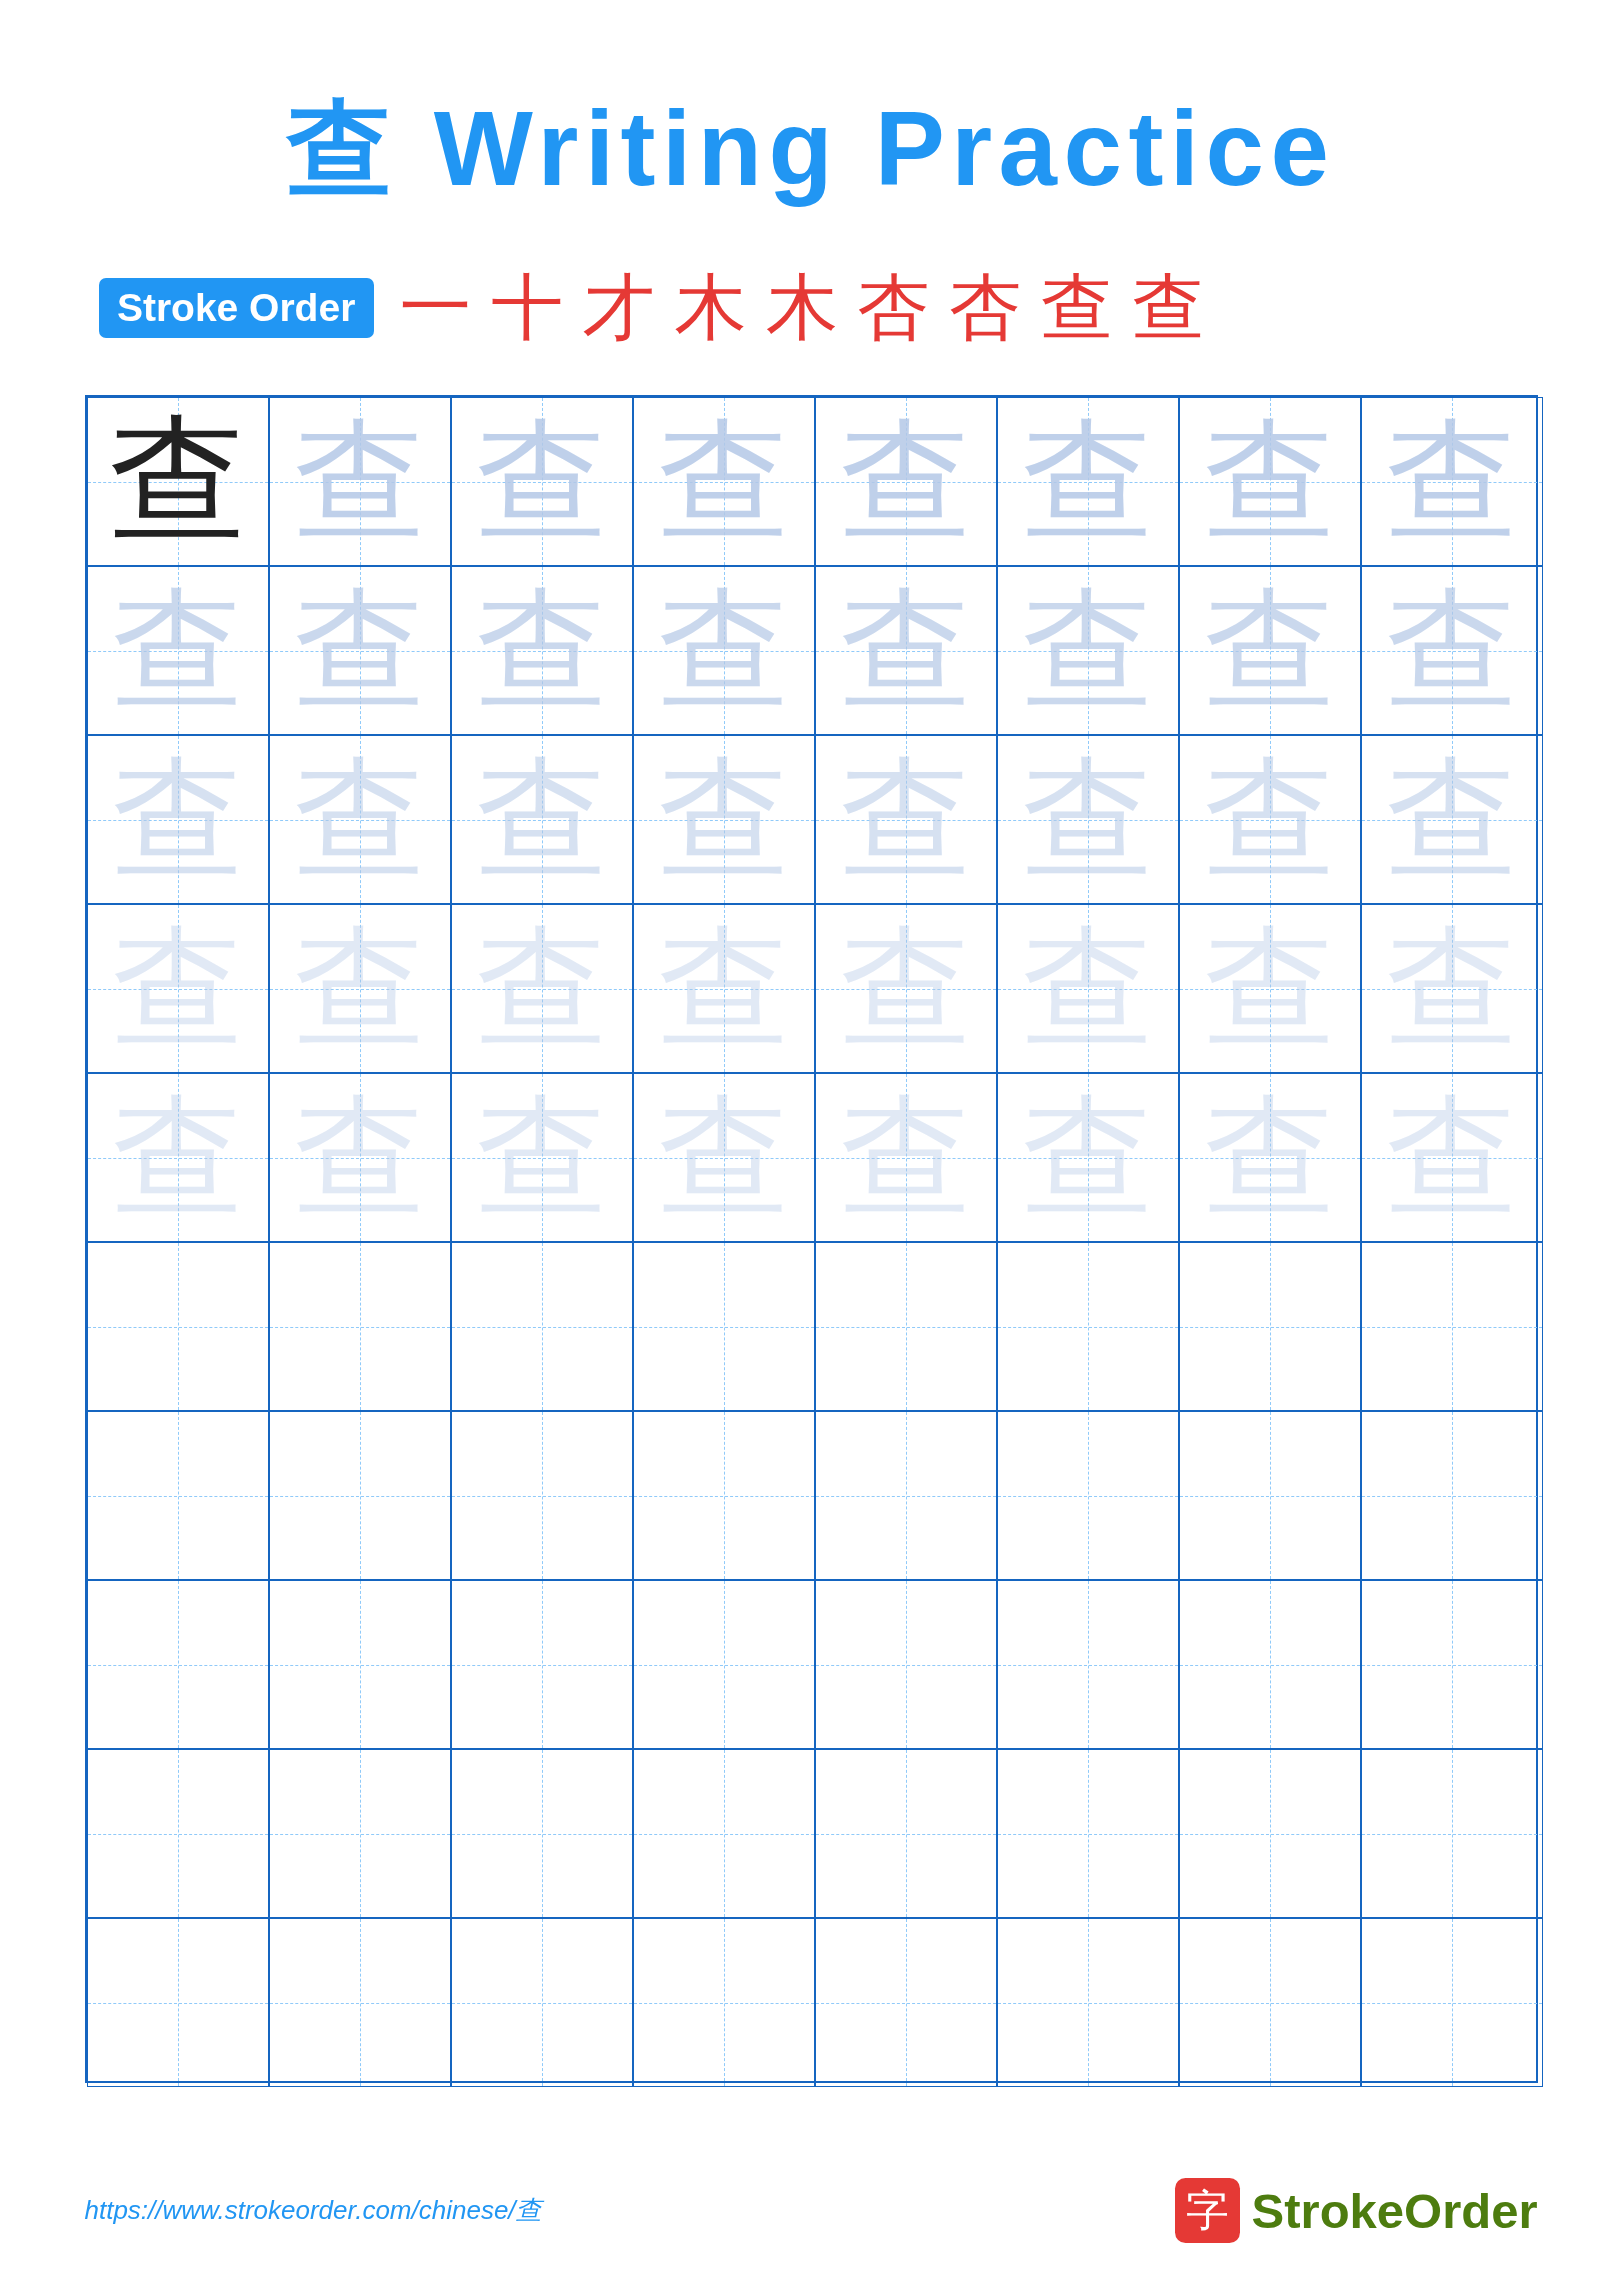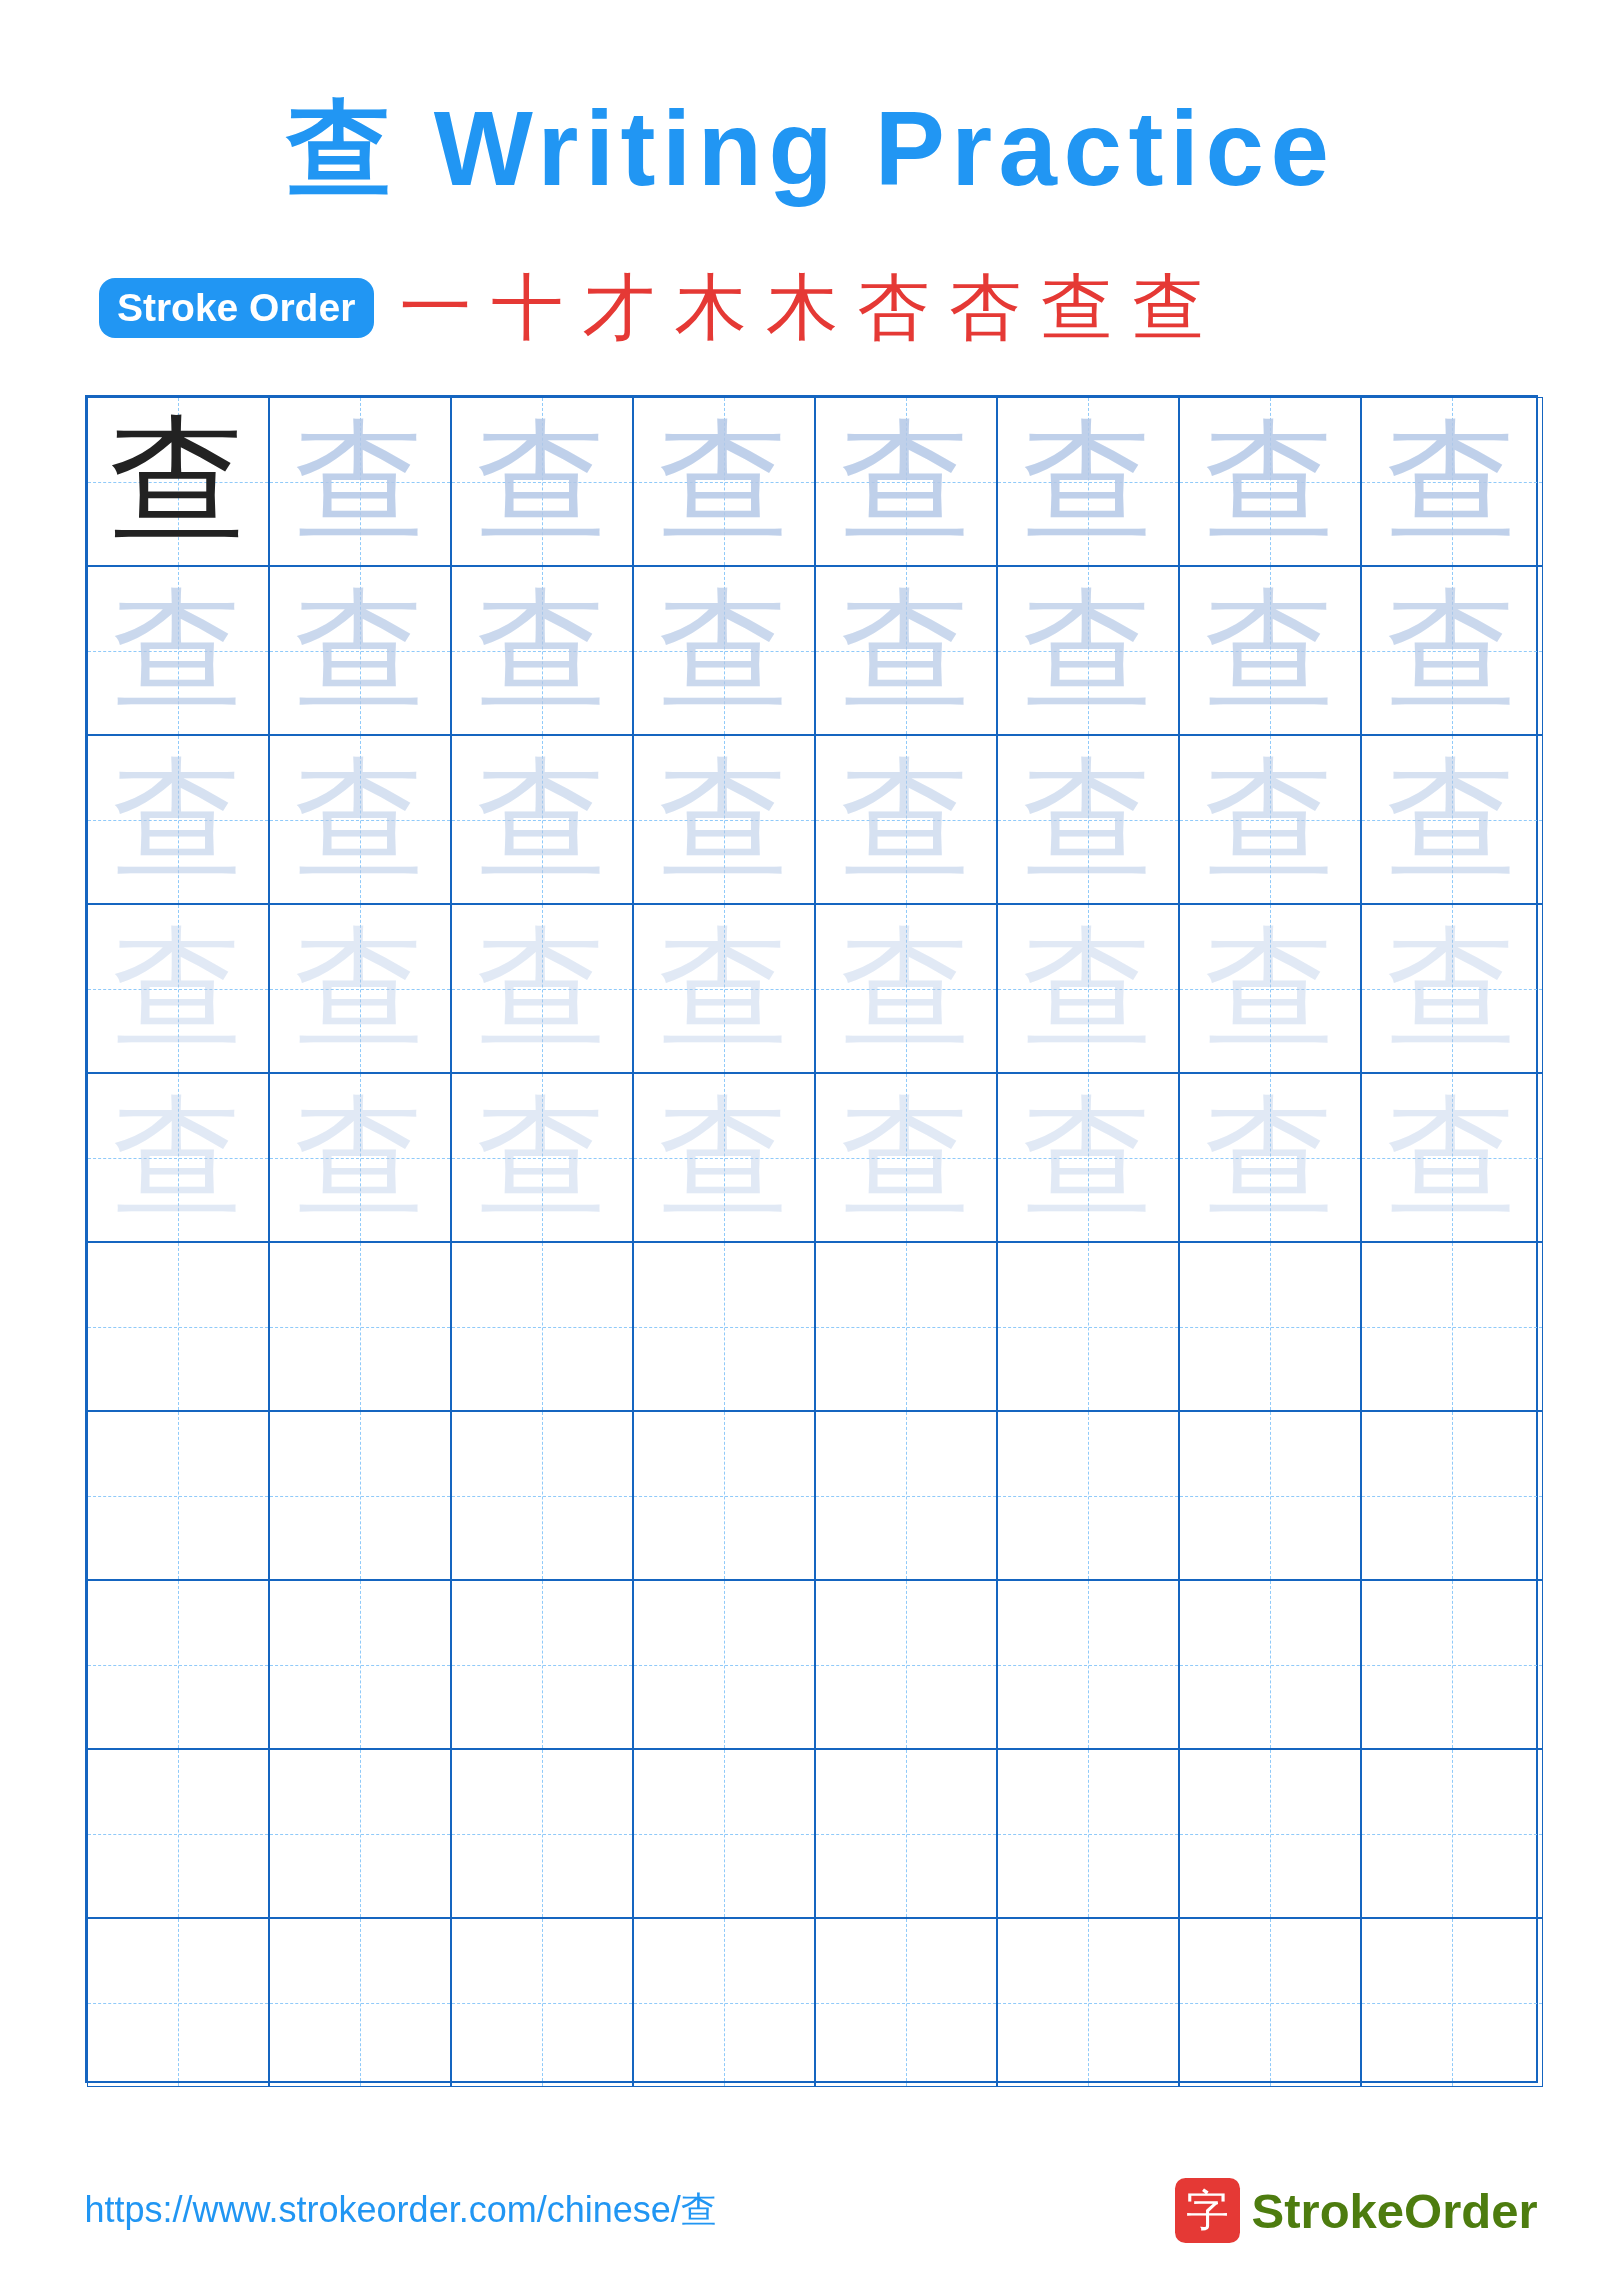--- a/index.html
+++ b/index.html
@@ -45,21 +45,21 @@
       margin-left: 19.6px;
     }
 
     .stroke-order-badge {
       background: #2196f3;
       color: #fff;
       font-size: 39px;
       font-family: Arial, sans-serif;
       font-weight: bold;
       padding: 7.9px 18.3px;
-      border-radius: 16px;
+      border-radius: 7px;
       white-space: nowrap;
     }
 
     .stroke-order-chars {
       display: flex;
       align-items: center;
       gap: 19.6px;
       font-size: 72px;
       color: #333;
     }
@@ -151,22 +151,23 @@
       display: flex;
       justify-content: space-between;
       align-items: center;
       width: 1453px;
       margin-top: auto;
       padding-top: 33px;
     }
 
     .footer-url {
       color: #2196f3;
-      font-size: 36px;
+      font-size: 26px;
       font-family: Arial, sans-serif;
+      font-style: italic;
     }
 
     .footer-brand {
       display: flex;
       align-items: center;
       gap: 11.8px;
     }
 
     .footer-brand-icon {
       width: 65px;

